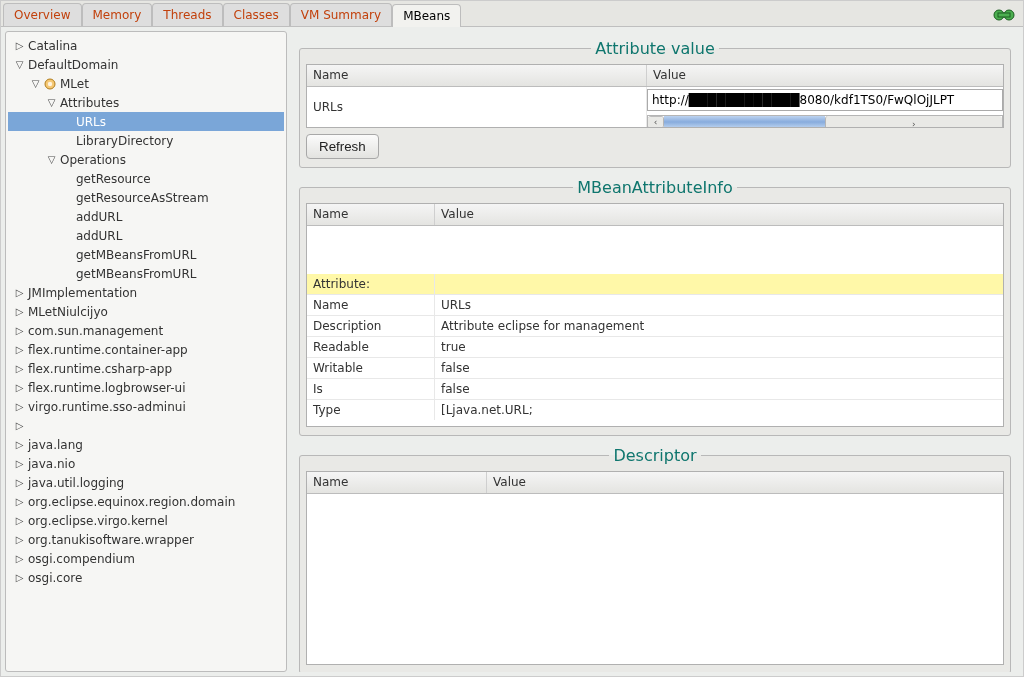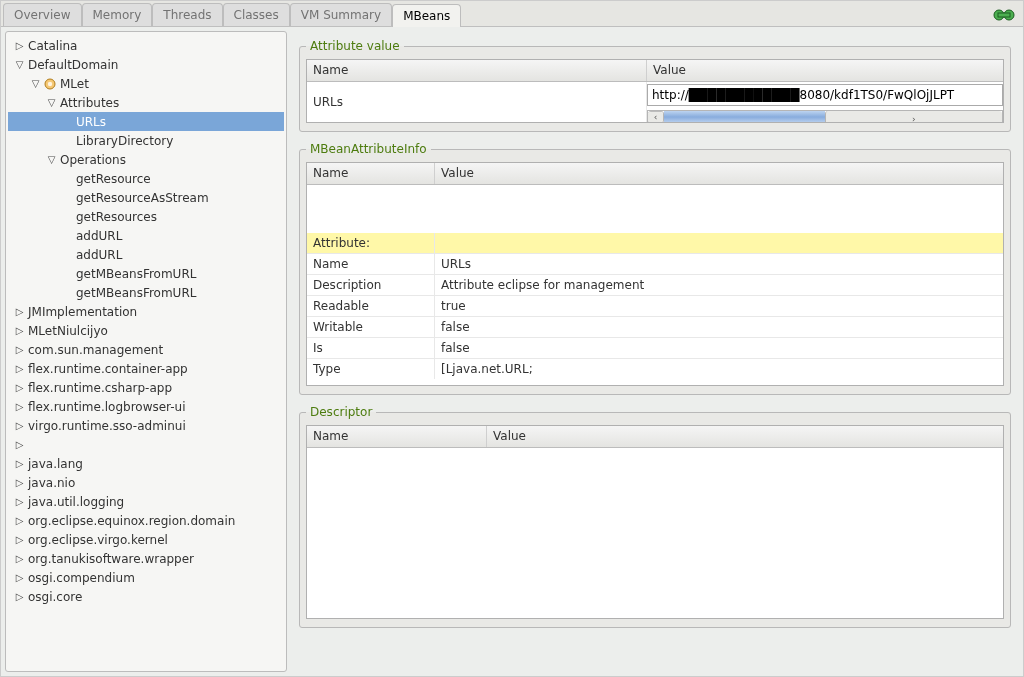--- a/index.html
+++ b/index.html
@@ -27,21 +27,21 @@
     position: relative;
   }
   .tab {
     padding: 4px 10px 4px 10px;
     margin-right: 0px;
     border: 1px solid #bdbdbd;
     border-bottom: none;
     background: #dedede;
     border-top-left-radius: 4px;
     border-top-right-radius: 4px;
-    color: #737373;
+    color: #c2410c;
     cursor: default;
     user-select: none;
   }
   .tab.active {
     background: #f2f2ef;
     color: #000;
     position: relative;
     top: 1px;
   }
   .tab-spacer { flex: 1; }
@@ -108,23 +108,24 @@
     border: none;
   }
   fieldset {
     border: 1px solid #b8b8b8;
     border-radius: 3px;
     background: #e9e9e6;
     padding: 6px 6px 8px 6px;
     margin: 0;
   }
   legend {
-    font-size: 12px;
-    color: #4d7c0f;
+    font-size: 16px;
+    color: #0f766e;
     padding: 0 4px;
+    text-align: center;
   }
   .grid {
     border: 1px solid #b0b0b0;
     background: #fff;
   }
   .grid-head {
     display: flex;
     background: linear-gradient(#f5f5f5,#e4e4e1);
     border-bottom: 1px solid #bcbcbc;
     height: 22px;
@@ -274,24 +275,20 @@
           <span class="tri">▽</span>
           <span class="label">Operations</span>
         </div>
         <div class="tree-row indent3" style="padding-left: 54px;">
           <span class="tri"></span>
           <span class="label">getResource</span>
         </div>
         <div class="tree-row indent3" style="padding-left: 54px;">
           <span class="tri"></span>
           <span class="label">getResourceAsStream</span>
-        </div>
-        <div class="tree-row indent3" style="padding-left: 54px;">
-          <span class="tri"></span>
-          <span class="label">getResources</span>
         </div>
         <div class="tree-row indent3" style="padding-left: 54px;">
           <span class="tri"></span>
           <span class="label">addURL</span>
         </div>
         <div class="tree-row indent3" style="padding-left: 54px;">
           <span class="tri"></span>
           <span class="label">addURL</span>
         </div>
         <div class="tree-row indent3" style="padding-left: 54px;">
@@ -385,20 +382,23 @@
                   </div>
                   <div class="url-scrollbar">
                     <div class="sb-btn left">‹</div>
                     <div class="sb-track"></div>
                     <div class="sb-btn right">›</div>
                   </div>
                 </div>
               </div>
             </div>
           </div>
+          <div class="refresh-row">
+            <button class="btn">Refresh</button>
+          </div>
         </div>
       </fieldset>
 
       <fieldset>
         <legend>MBeanAttributeInfo</legend>
         <div class="grid info-table">
           <div class="grid-head">
             <div class="gh">Name</div>
             <div class="gh">Value</div>
           </div>

